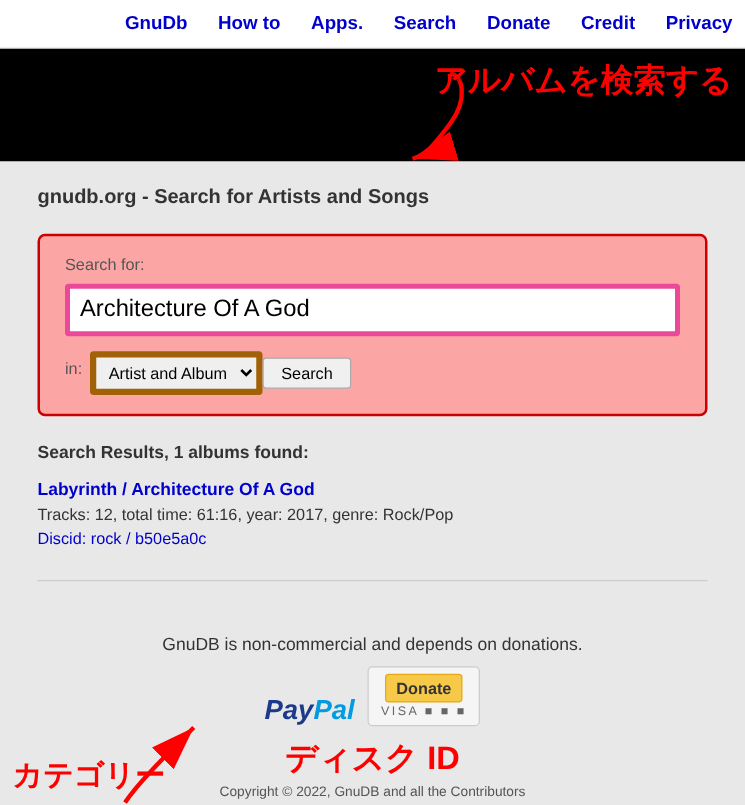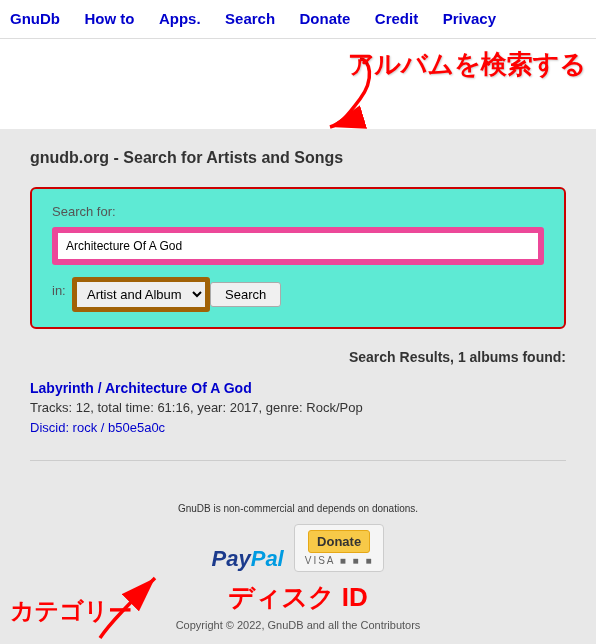--- a/index.html
+++ b/index.html
@@ -9,21 +9,21 @@
       width: 596px;
       min-height: 644px;
       position: relative;
       overflow-x: hidden;
     }
 
     
     .header {
       background: white;
       padding: 10px 0;
-      text-align: left;
+      text-align: right;
       border-bottom: 1px solid #ddd;
     }
     .nav-links a {
       color: #0000cc;
       text-decoration: none;
       font-size: 15px;
       font-weight: bold;
       margin: 0 10px;
     }
 
@@ -51,33 +51,33 @@
       font-weight: bold;
       color: #333;
       margin-bottom: 20px;
     }
 
     
     .search-box {
       border: 2.5px solid #cc0000;
       border-radius: 6px;
       padding: 15px 20px;
-      background: #5eead4;
+      background: #fca5a5;
       margin-bottom: 20px;
     }
     .search-label {
       font-size: 13px;
       color: #555;
       margin-bottom: 8px;
     }
     .search-input {
       width: 100%;
       padding: 6px 8px;
-      font-size: 12px;
-      border: 6px solid #ec4899;
+      font-size: 19px;
+      border: 4px solid #ec4899;
       border-radius: 3px;
       margin-bottom: 12px;
     }
     .search-row {
       display: flex;
       align-items: center;
     }
     .search-row label {
       font-size: 13px;
       color: #555;
@@ -99,21 +99,20 @@
       cursor: pointer;
       font-weight: normal;
     }
 
     
     .results-title {
       font-size: 14px;
       font-weight: bold;
       color: #333;
       margin-bottom: 14px;
-      text-align: right;
     }
 
     .result-item {
       margin-bottom: 24px;
     }
     .result-link {
       color: #0000cc;
       text-decoration: none;
       font-size: 14px;
       font-weight: bold;
@@ -143,21 +142,21 @@
       position: relative;
     }
 
     .donation-section {
       display: flex;
       flex-direction: column;
       align-items: center;
       padding: 10px 0;
     }
     .donation-text {
-      font-size: 10px;
+      font-size: 14px;
       color: #333;
       margin-bottom: 10px;
       text-align: center;
     }
     .donate-row {
       display: flex;
       align-items: flex-end;
       gap: 10px;
       margin-bottom: 6px;
     }
@@ -243,21 +242,21 @@
 
     
     .outer {
       position: relative;
     }
 
     
     .top-anno-area {
       position: relative;
       height: 90px;
-      background: #ffffff;
+      background: #000000;
       overflow: hidden;
     }
   </style>
 </head>
 <body>
 
 <div class="outer">
 
   <div class="header">
     <nav class="nav-links">

